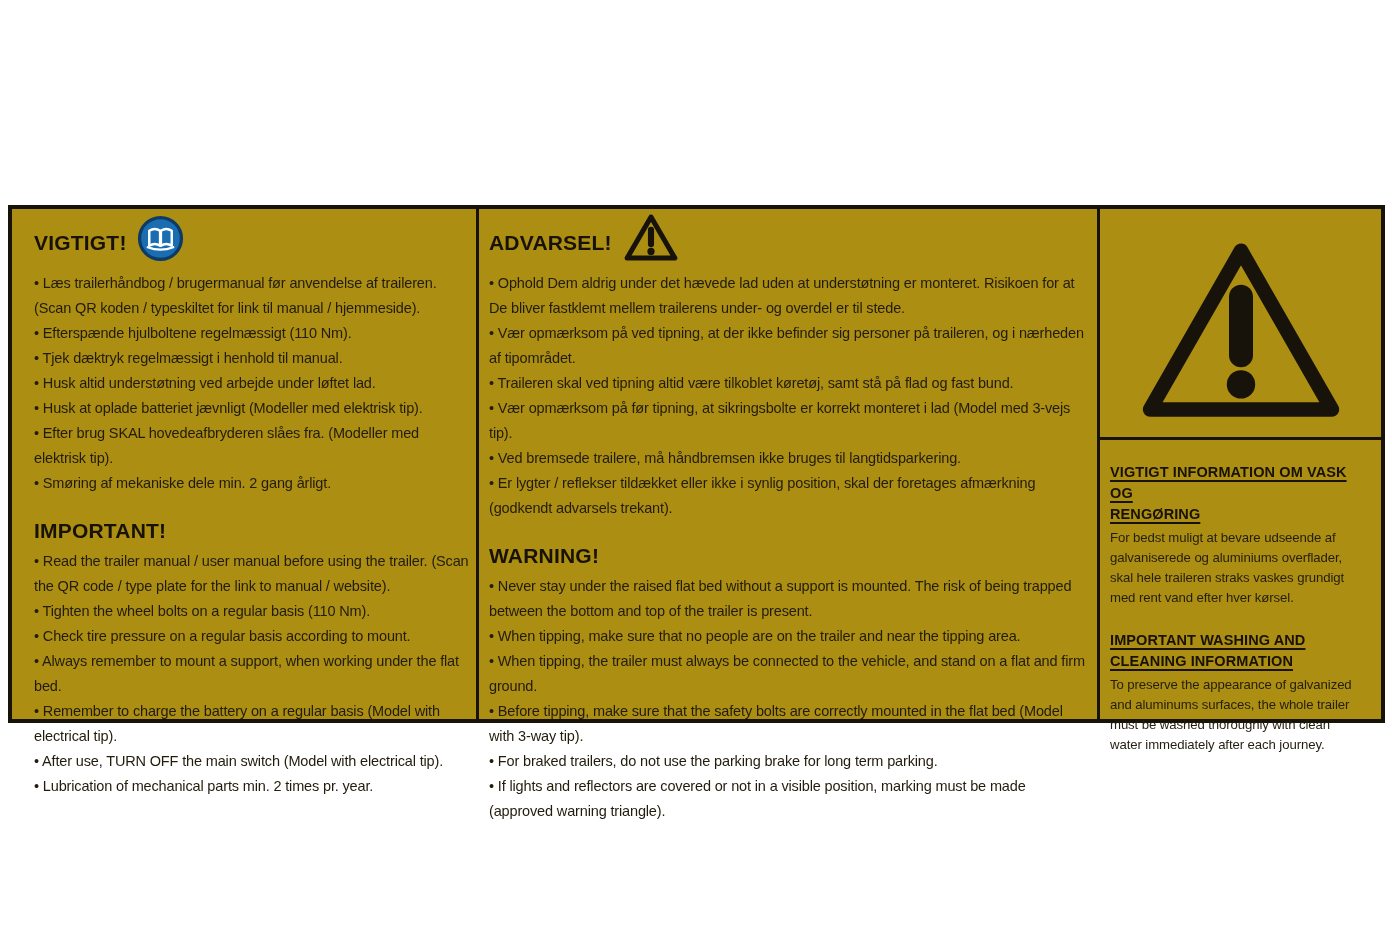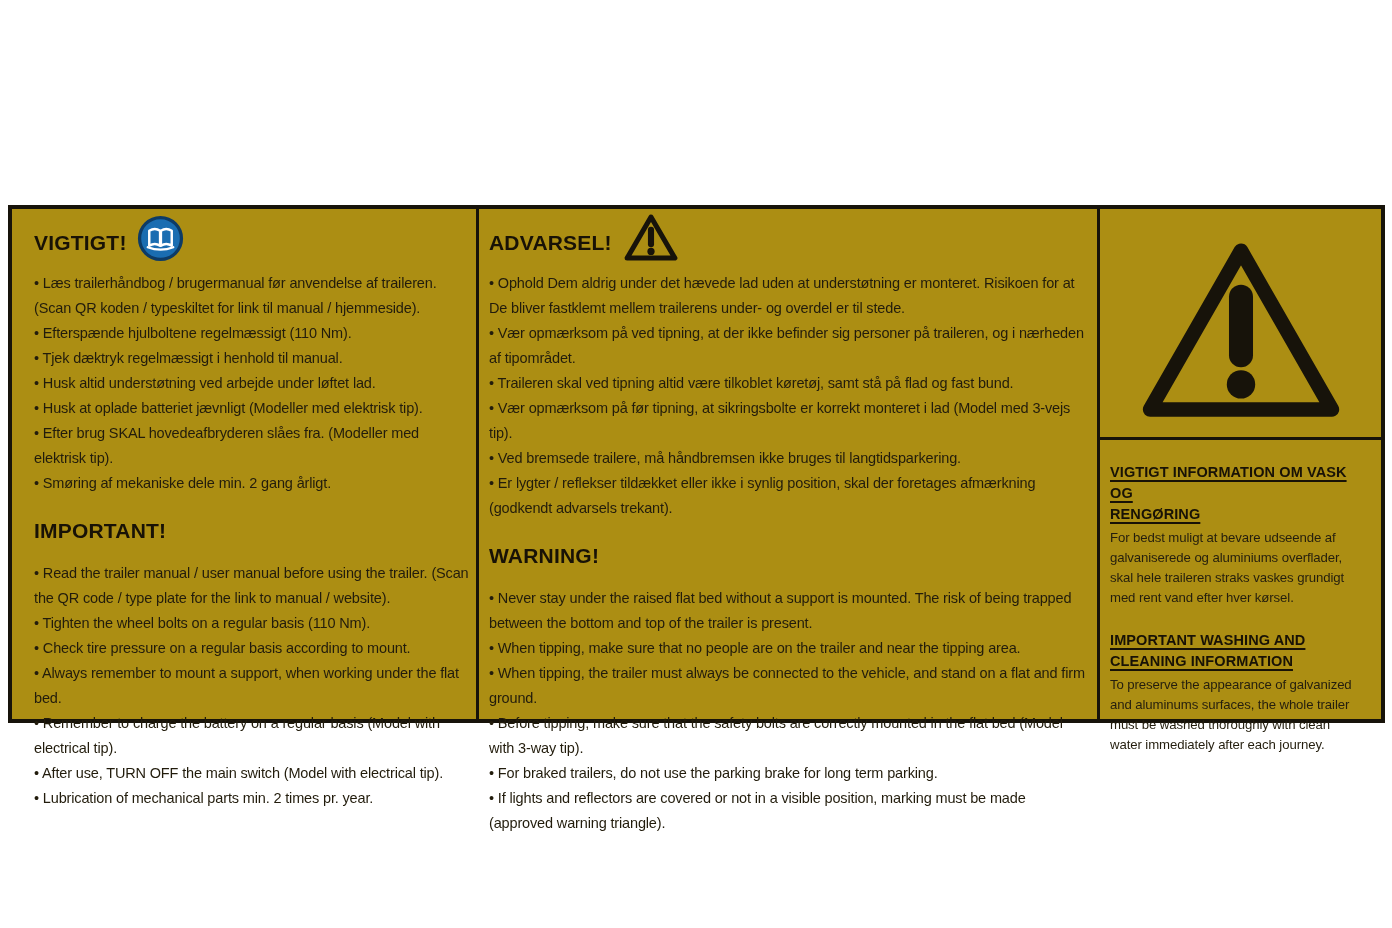--- a/index.html
+++ b/index.html
@@ -36,21 +36,21 @@
 
   .bullets { margin-top: 6px; }
   .bullet {
     font-size: 14.5px; line-height: 25px; letter-spacing: -0.15px;
     color: #221c0c; margin: 0;
   }
   .bullet::before { content: "\2022  "; }
 
   .sec-en { margin-top: 24px; }
   .sec-en .sec-title { margin: 0; }
-  .sec-en .bullets { margin-top: 20px; }
+  .sec-en .bullets { margin-top: 8px; }
 
   .tri-block {
     height: 228px; flex: 0 0 auto;
     display: flex; align-items: center; justify-content: center;
   }
   .tri-large { width: 212px; height: 188px; margin-top: 10px; }
   .hdiv { height: 3px; background: #17130a; flex: 0 0 auto; }
 
   .wash { padding: 22px 9px 0 10px; }
   .wash-h {

